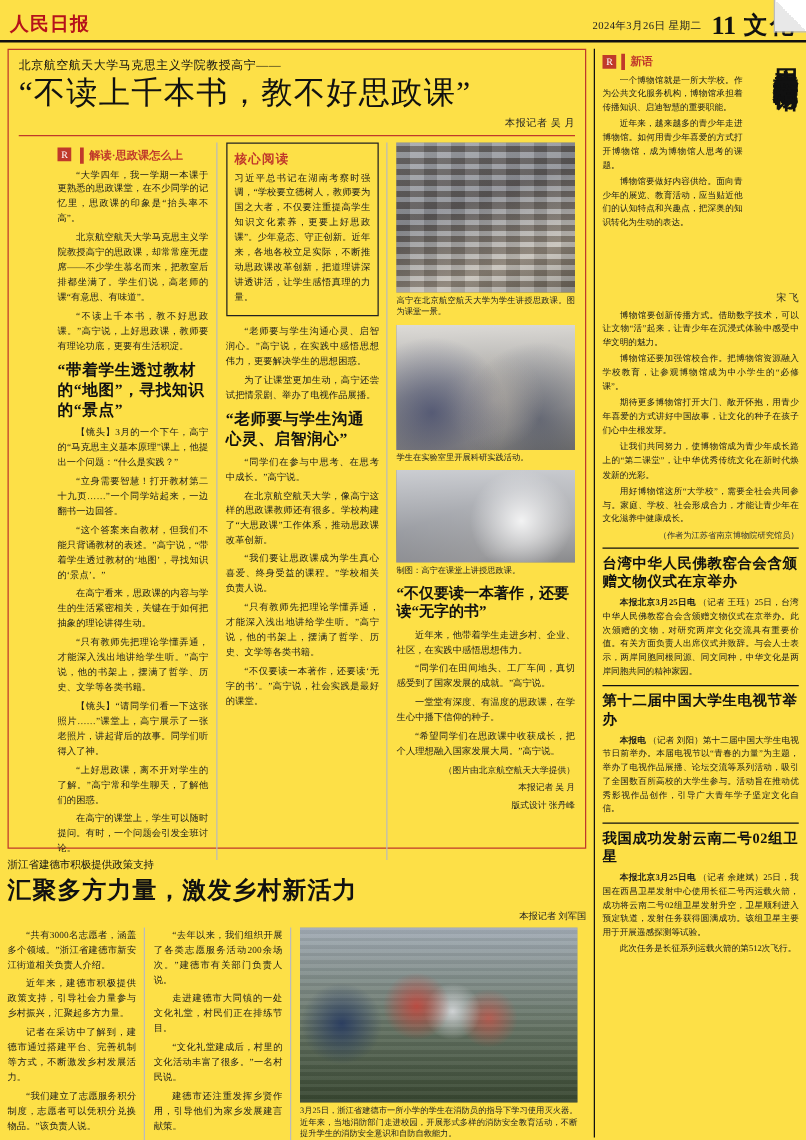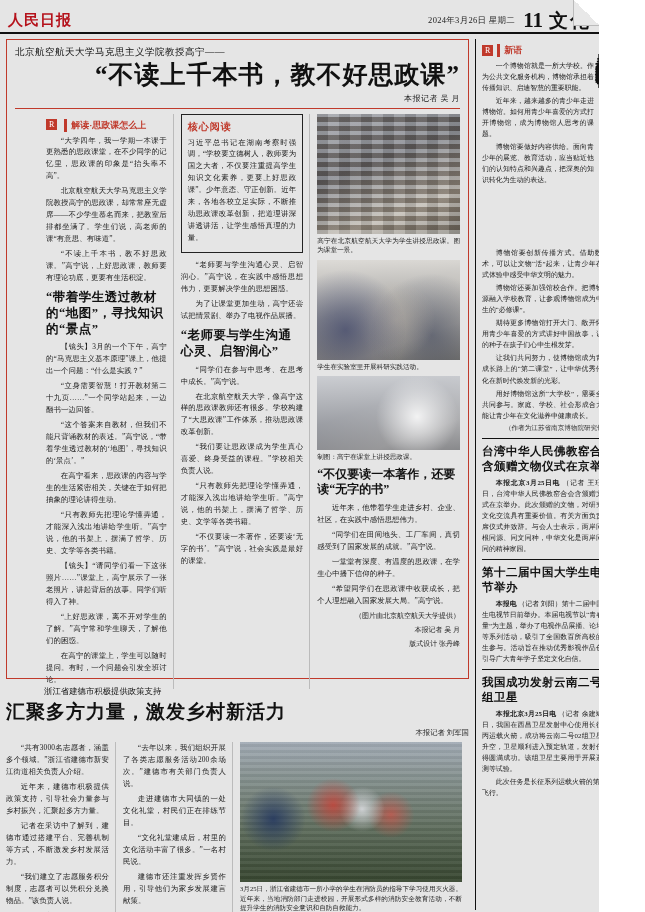--- a/index.html
+++ b/index.html
@@ -5,22 +5,22 @@
   * { box-sizing: border-box; }
   html, body {
     margin: 0; padding: 0;
     width: 645px; height: 912px;
     background: #ffffff;
     font-family: "Liberation Serif", serif;
     color: #111;
   }
   .page {
     position: relative;
-    width: 599px; height: 912px;
-    background: #e5e5e5;
+    width: 645px; height: 912px;
+    background: #fde047;
     overflow: hidden;
   }
   
   .masthead {
     position: relative;
     height: 34px;
     border-bottom: 2px solid #111;
     display: flex;
     align-items: flex-end;
     padding: 0 8px 2px 8px;
@@ -75,23 +75,23 @@
     height: 640px;
   }
   .kicker {
     font-size: 9.5px;
     color: #111;
     letter-spacing: .5px;
     margin-bottom: 2px;
   }
   .headline {
     font-size: 25px;
-    font-weight: bold;
+    font-weight: normal;
     letter-spacing: 1px;
-    text-align: right;
+    text-align: left;
     margin: 2px 0 4px 0;
     line-height: 1.1;
   }
   .byline {
     font-size: 8px;
     text-align: right;
     color: #222;
     margin-bottom: 4px;
     letter-spacing: .5px;
   }
@@ -186,21 +186,21 @@
     font-weight: bold;
     line-height: 1.3;
     margin: 5px 0 4px 0;
   }
 
   
   .lower {
     margin-top: 7px;
     position: relative;
   }
-  .lower-kicker { font-size: 8.4px; color:#111; text-align:left; margin-bottom:2px;margin-left:38px;}
+  .lower-kicker { font-size: 8.4px; color:#111; text-align:left; margin-bottom:2px;}
   .lower-head {
     font-size: 19px; font-weight: bold; letter-spacing:1px; margin:1px 0 3px 0;
   }
   .lower-byline { font-size:7.4px; text-align:right; color:#222; margin-bottom:4px;}
   .lower-cols { display:flex; gap:7px; }
   .lc1 { width:110px; border-right:1px solid #bbb; padding-right:6px;}
   .lc2 { width:110px; border-right:1px solid #bbb; padding-right:6px;}
   .lc3 { width:222px; }
 
   

